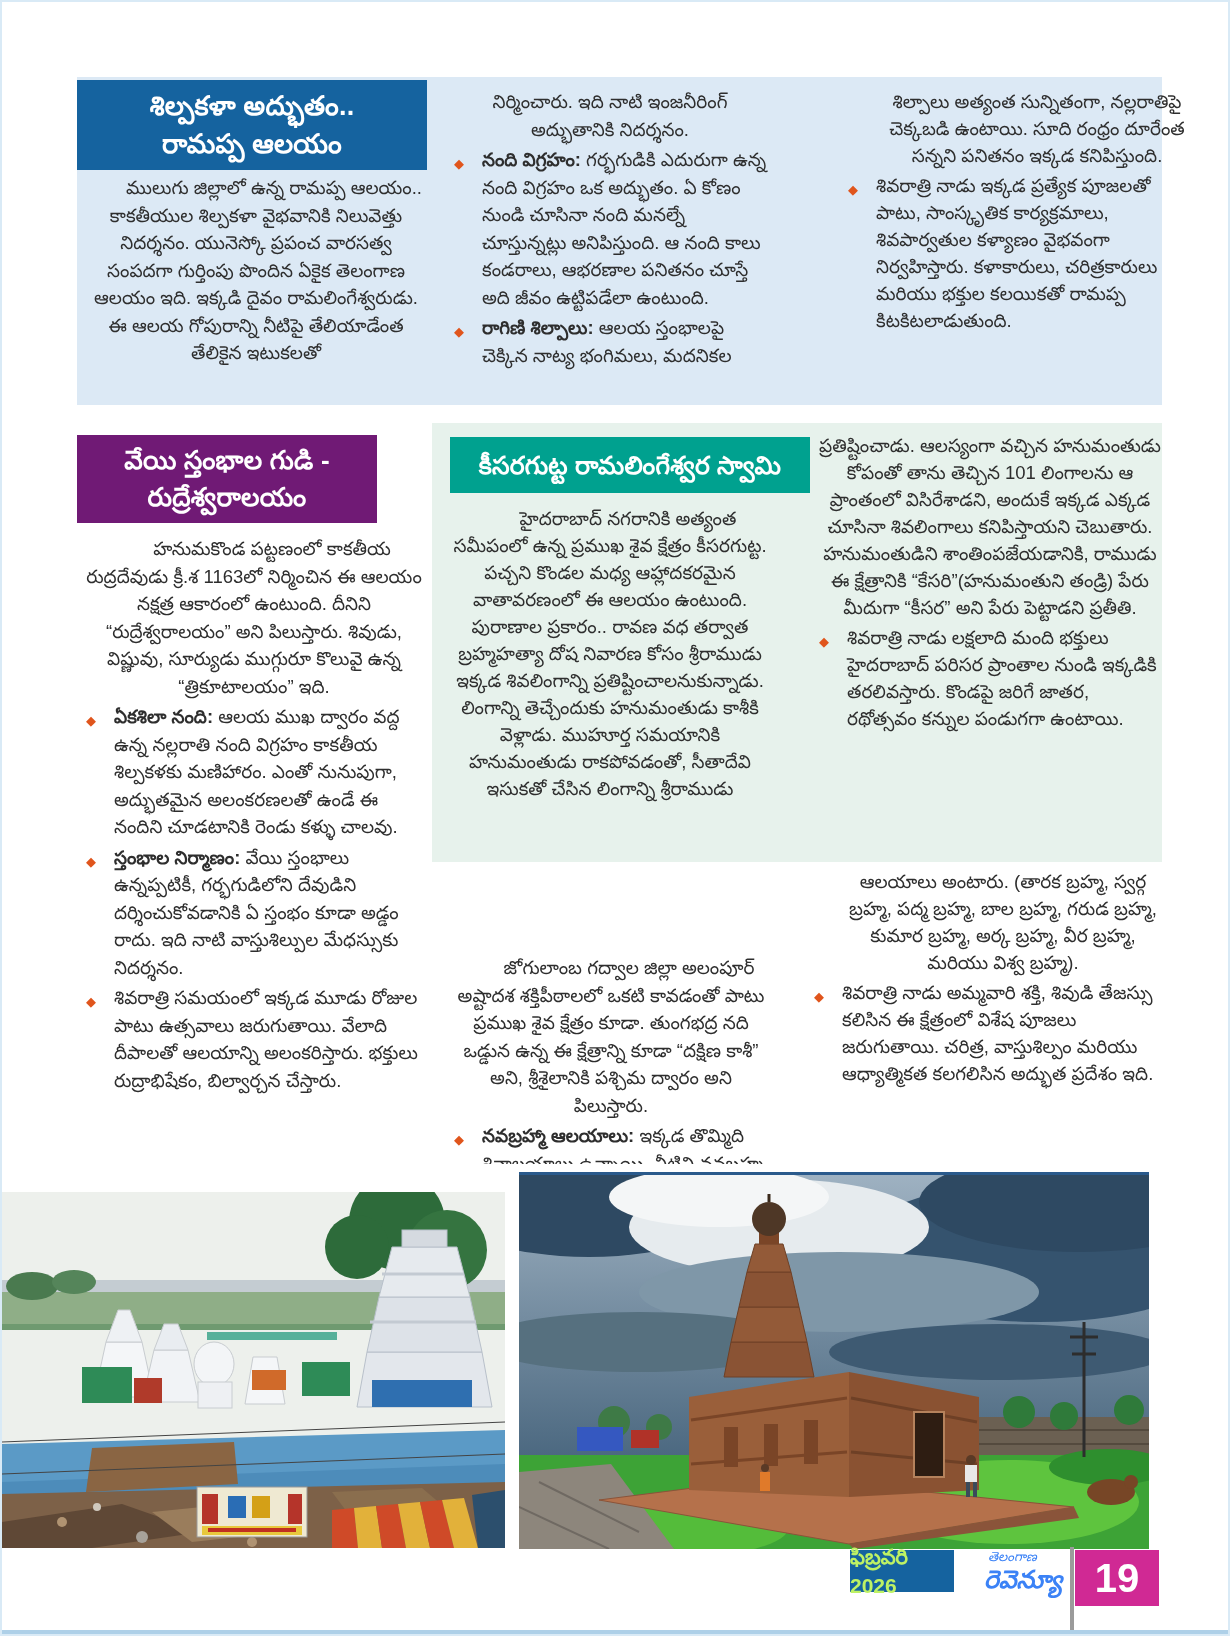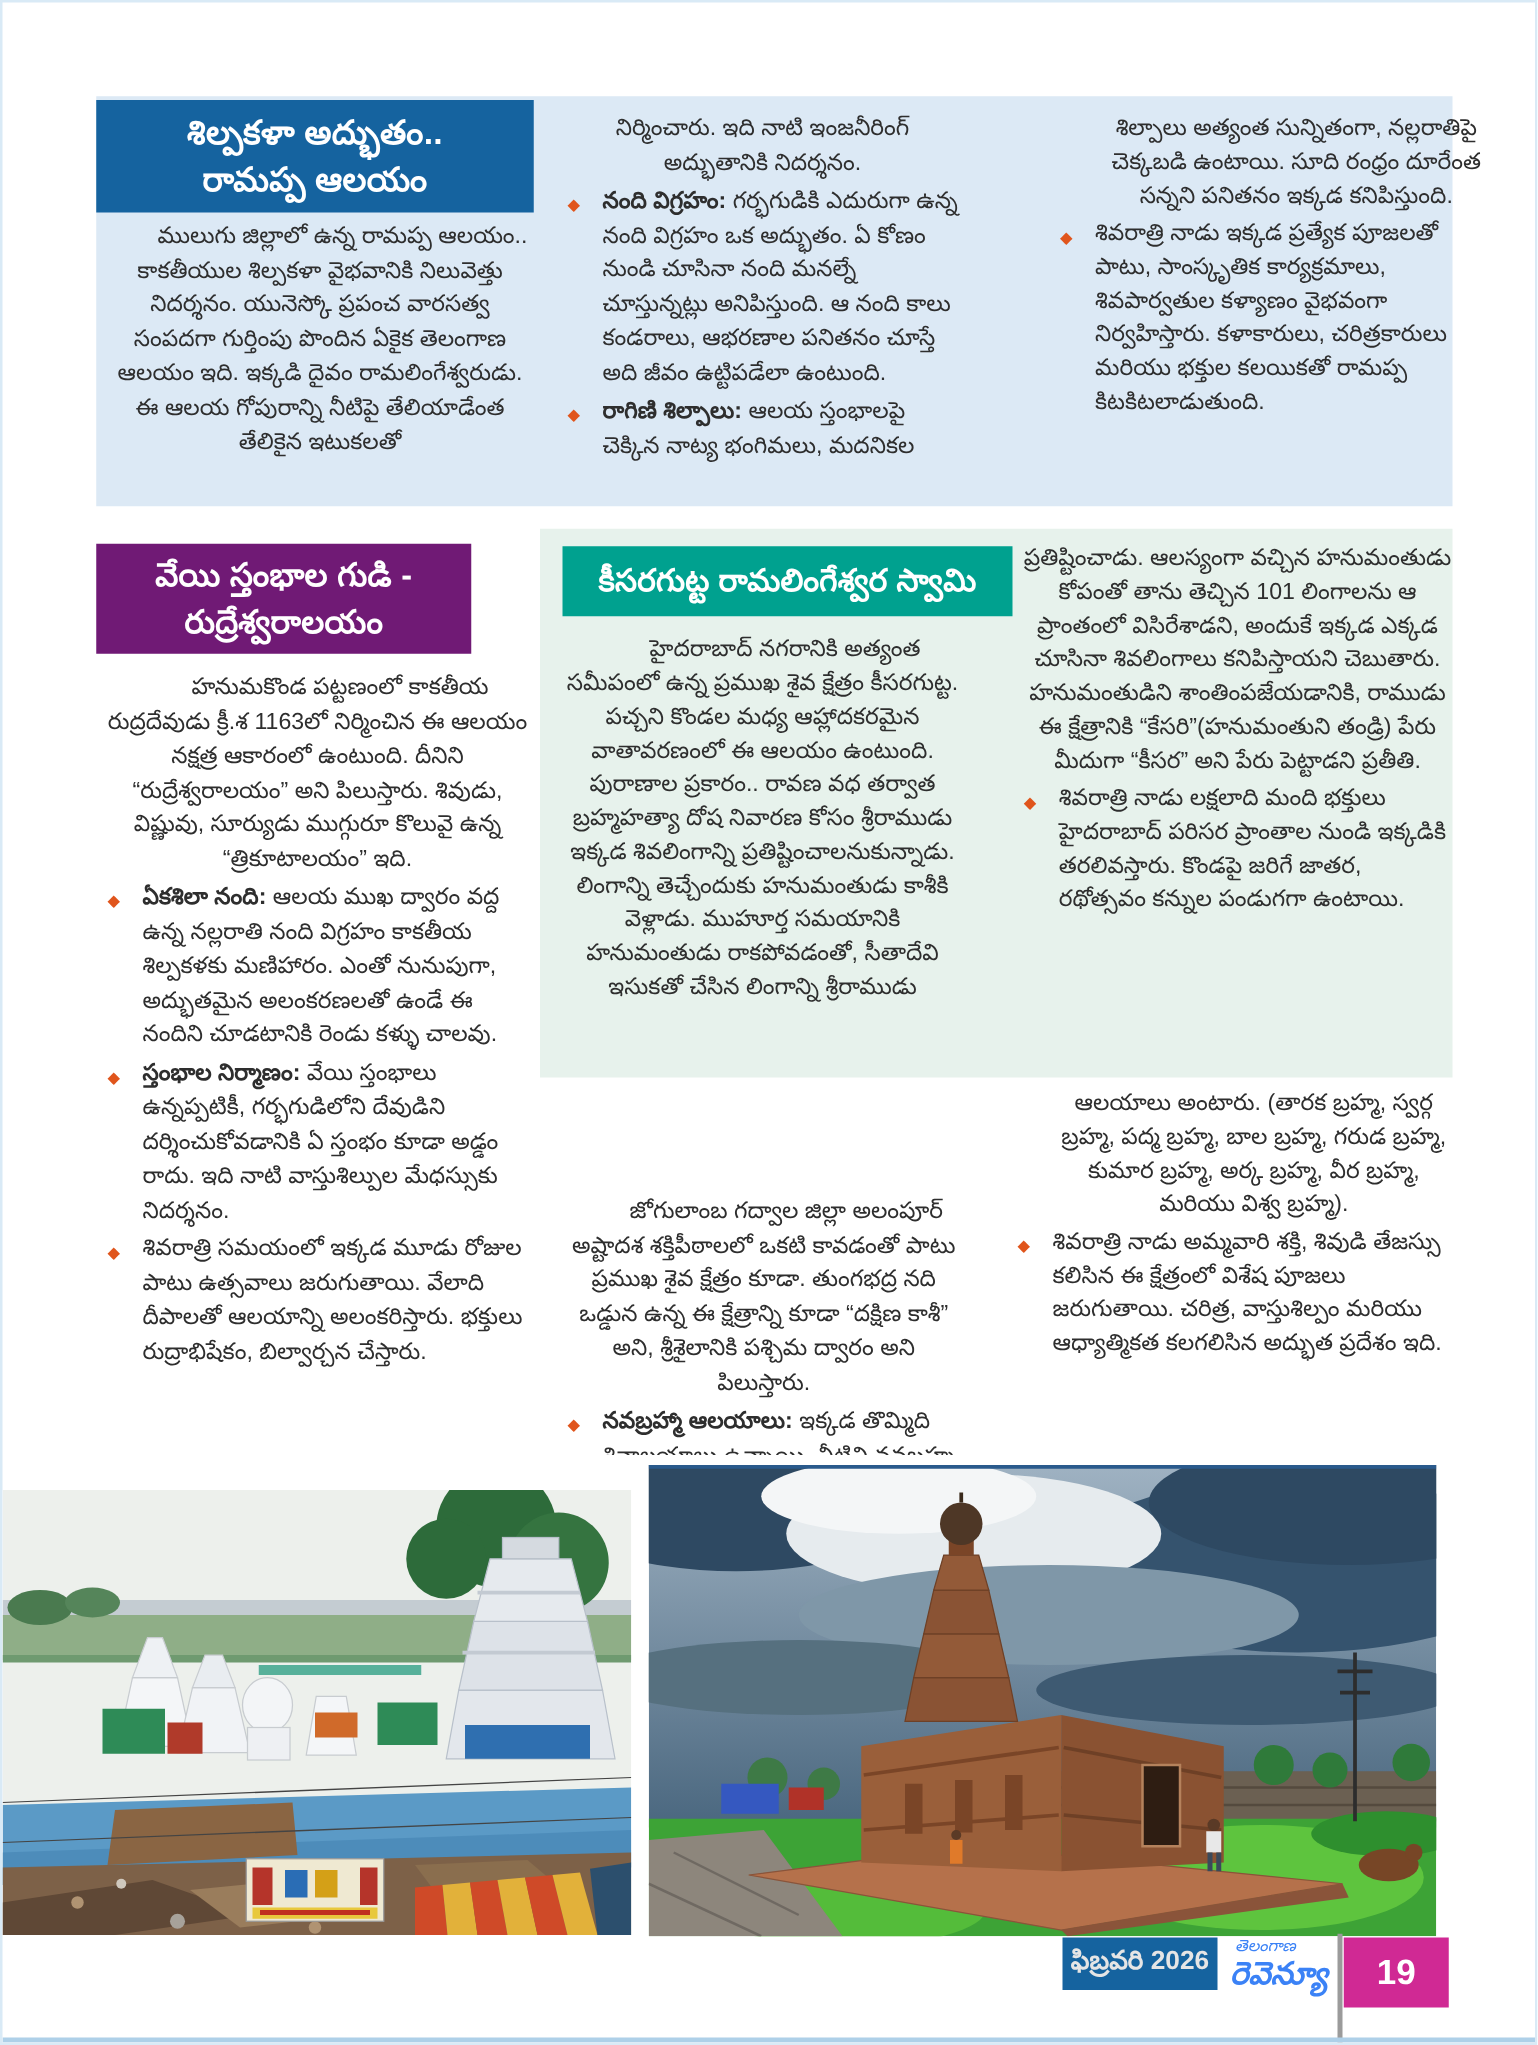--- a/index.html
+++ b/index.html
@@ -33,28 +33,28 @@
   .col1-mid{left:82px;top:533px;width:340px;height:630px;}
   .col2-keesara{left:450px;top:503px;width:316px;height:352px;line-height:27px;}
   .col3-keesara{left:815px;top:430px;width:346px;height:428px;line-height:27px;}
   .col2-jog{left:450px;top:952px;width:318px;height:210px;line-height:27.5px;}
   .col3-jog{left:810px;top:866px;width:352px;height:296px;line-height:27px;}
 
   .photo{position:absolute;display:block;}
   .photo-left{left:0;top:1190px;}
   .photo-right{left:517px;top:1170px;}
 
-  .f-date{position:absolute;left:848px;top:1548px;width:124px;height:42px;background:#15639f;
-          color:#e5e5e5;font-size:21px;font-weight:bold;display:flex;align-items:center;justify-content:center;}
+  .f-date{position:absolute;left:848px;top:1548px;width:104px;height:42px;background:#15639f;
+          color:#bef264;font-size:21px;font-weight:bold;display:flex;align-items:center;justify-content:center;}
   .f-logo{position:absolute;left:982px;top:1548px;width:82px;color:#3b82f6;font-style:italic;line-height:1;}
   .f-logo .t1{font-size:13px;margin-left:4px;}
   .f-logo .t2{font-size:25px;font-weight:bold;margin-top:4px;}
   .f-bar{position:absolute;left:1068px;top:1545px;width:4px;height:87px;background:#9b9b9b;}
   .f-num{position:absolute;left:1073px;top:1548px;width:84px;height:56px;background:#d02994;
-         color:#fff;font-size:28px;font-weight:bold;display:flex;align-items:center;justify-content:center;}
+         color:#fff;font-size:40px;font-weight:bold;display:flex;align-items:center;justify-content:center;}
   .bottom-line{position:absolute;left:0;top:1628px;width:1230px;height:4px;background:#aed0e8;}
 </style>
 </head>
 <body>
 
 <div class="page">
 
   <div class="panel panel-blue"></div>
 
   <div class="hdr hdr-blue">

